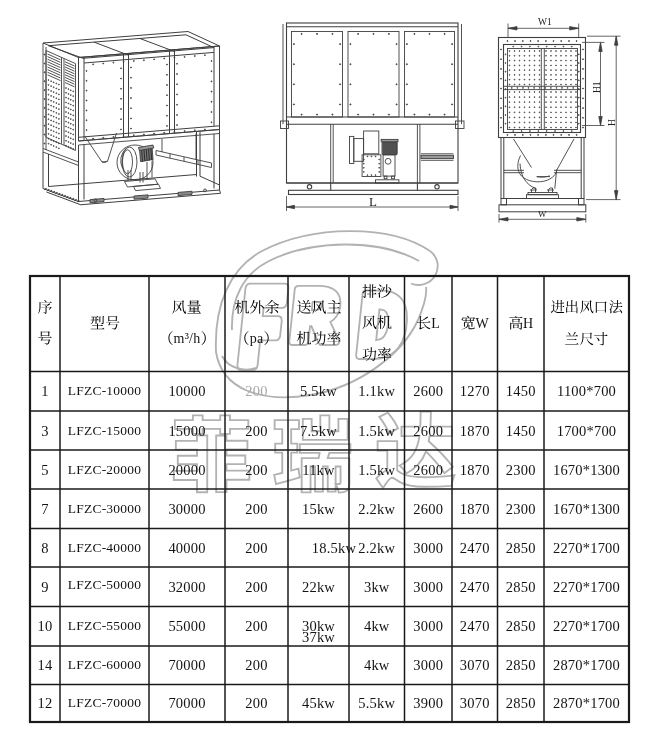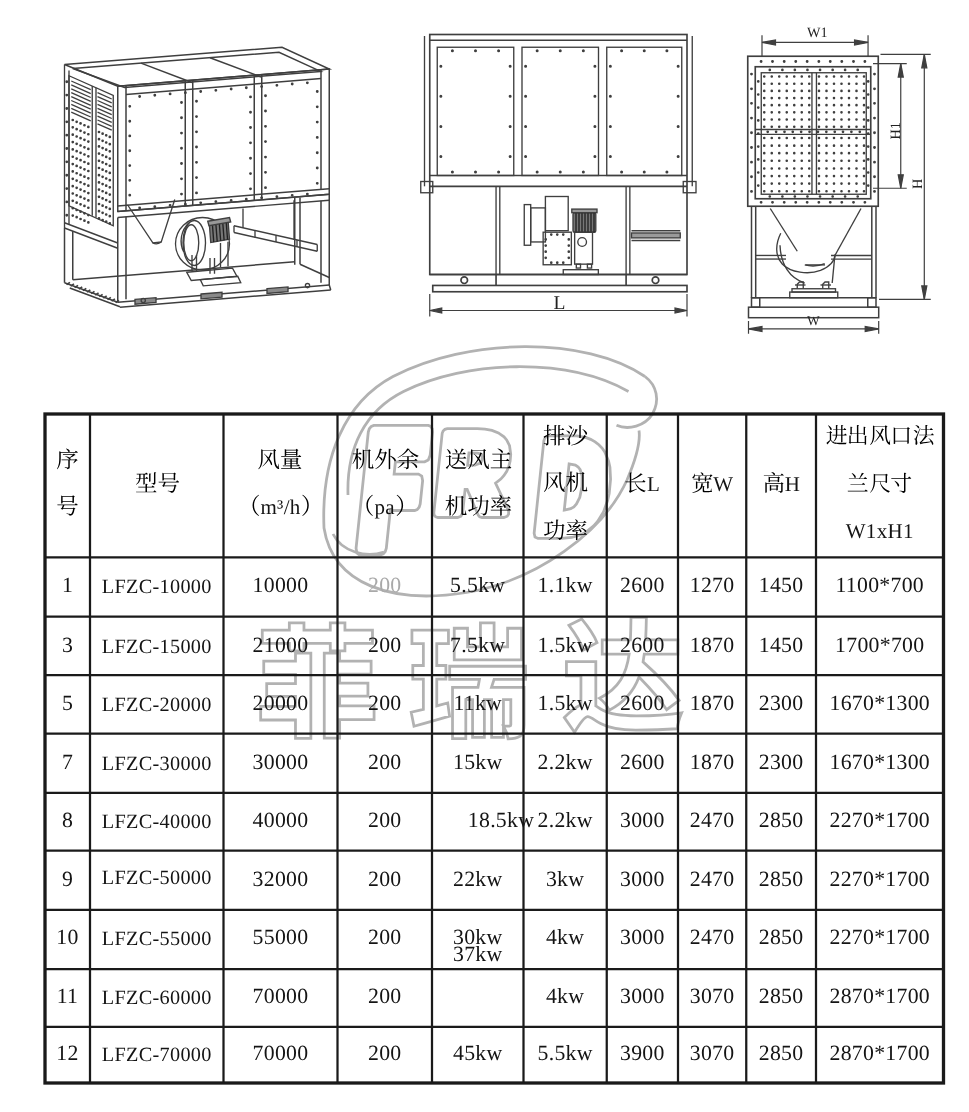--- a/index.html
+++ b/index.html
@@ -1085,21 +1085,20 @@
         </svg><svg class="cg" width="14.6" height="14.6" viewBox="0 0 1000 1000">
           <use href="#gs6cd5" transform="translate(0,880) scale(1,-1)"></use>
         </svg></div>
       <div><svg class="cg" width="14.6" height="14.6" viewBox="0 0 1000 1000">
           <use href="#gs5170" transform="translate(0,880) scale(1,-1)"></use>
         </svg><svg class="cg" width="14.6" height="14.6" viewBox="0 0 1000 1000">
           <use href="#gs5c3a" transform="translate(0,880) scale(1,-1)"></use>
         </svg><svg class="cg" width="14.6" height="14.6" viewBox="0 0 1000 1000">
           <use href="#gs5bf8" transform="translate(0,880) scale(1,-1)"></use>
         </svg></div>
-      <div><span class="lat">W1xH1</span></div>
     </div>
 
 <div class="ct num" style="left:45.0px;top:391.25px"><span class="lat">1</span></div>
 
 <div class="ct num modl" style="left:104.5px;top:391.25px"><span class="lat">LFZC-10000</span></div>
 
 <div class="ct num" style="left:187.0px;top:391.25px"><span class="lat">10000</span></div>
 
 <div class="ct num gray" style="left:256.5px;top:391.25px"><span class="lat">200</span></div>
 
@@ -1112,21 +1111,21 @@
 <div class="ct num" style="left:474.75px;top:391.25px"><span class="lat">1270</span></div>
 
 <div class="ct num" style="left:520.75px;top:391.25px"><span class="lat">1450</span></div>
 
 <div class="ct num" style="left:586.5px;top:391.25px"><span class="lat">1100*700</span></div>
 
 <div class="ct num" style="left:45.0px;top:430.5px"><span class="lat">3</span></div>
 
 <div class="ct num modl" style="left:104.5px;top:430.5px"><span class="lat">LFZC-15000</span></div>
 
-<div class="ct num" style="left:187.0px;top:430.5px"><span class="lat">21000</span></div>
+<div class="ct num" style="left:187.0px;top:430.5px"><span class="lat">15000</span></div>
 
 <div class="ct num" style="left:256.5px;top:430.5px"><span class="lat">200</span></div>
 
 <div class="ct num" style="left:318.5px;top:430.5px"><span class="lat">7.5kw</span></div>
 
 <div class="ct num" style="left:376.75px;top:430.5px"><span class="lat">1.5kw</span></div>
 
 <div class="ct num" style="left:428.25px;top:430.5px"><span class="lat">2600</span></div>
 
 <div class="ct num" style="left:474.75px;top:430.5px"><span class="lat">1870</span></div>
@@ -1228,21 +1227,21 @@
 <div class="ct num" style="left:376.75px;top:626.25px"><span class="lat">4kw</span></div>
 
 <div class="ct num" style="left:428.25px;top:626.25px"><span class="lat">3000</span></div>
 
 <div class="ct num" style="left:474.75px;top:626.25px"><span class="lat">2470</span></div>
 
 <div class="ct num" style="left:520.75px;top:626.25px"><span class="lat">2850</span></div>
 
 <div class="ct num" style="left:586.5px;top:626.25px"><span class="lat">2270*1700</span></div>
 
-<div class="ct num" style="left:45.0px;top:665.25px"><span class="lat">11</span></div>
+<div class="ct num" style="left:45.0px;top:665.25px"><span class="lat">14</span></div>
 
 <div class="ct num modl" style="left:104.5px;top:665.25px"><span class="lat">LFZC-60000</span></div>
 
 <div class="ct num" style="left:187.0px;top:665.25px"><span class="lat">70000</span></div>
 
 <div class="ct num" style="left:256.5px;top:665.25px"><span class="lat">200</span></div>
 
 <div class="ct num" style="left:318.5px;top:637px"><span class="lat">37kw</span></div>
 
 <div class="ct num" style="left:376.75px;top:665.25px"><span class="lat">4kw</span></div>

